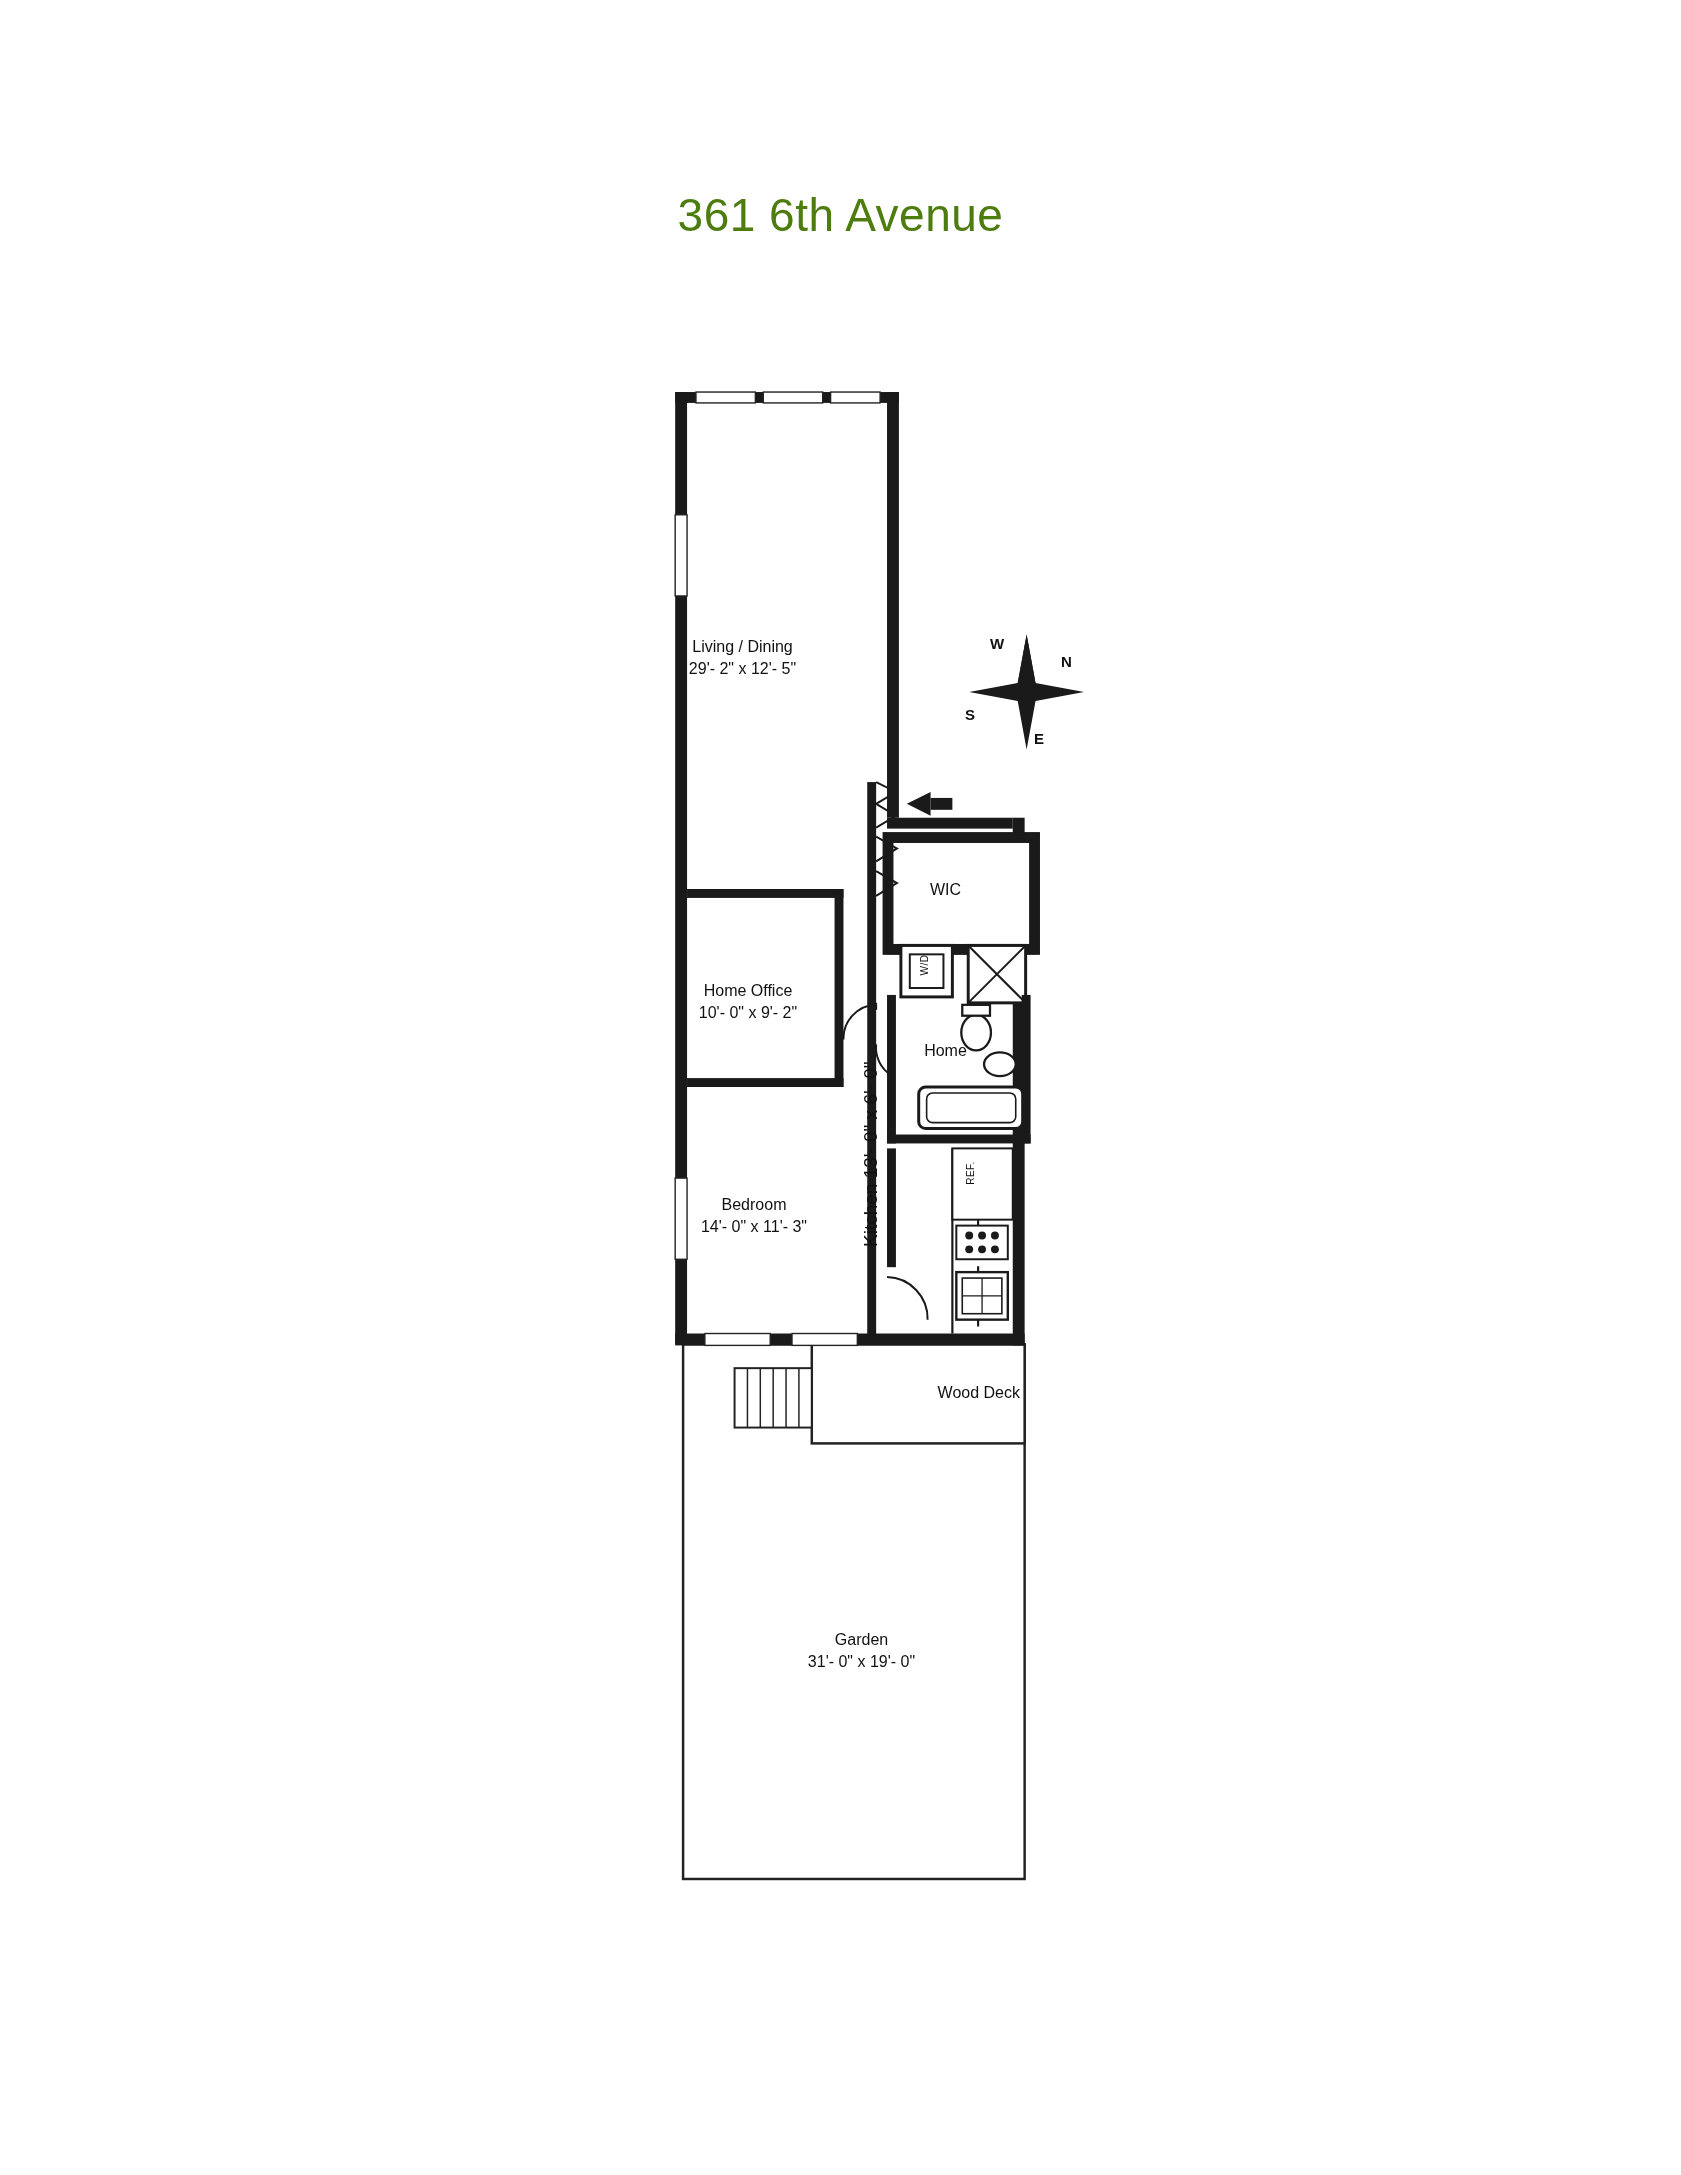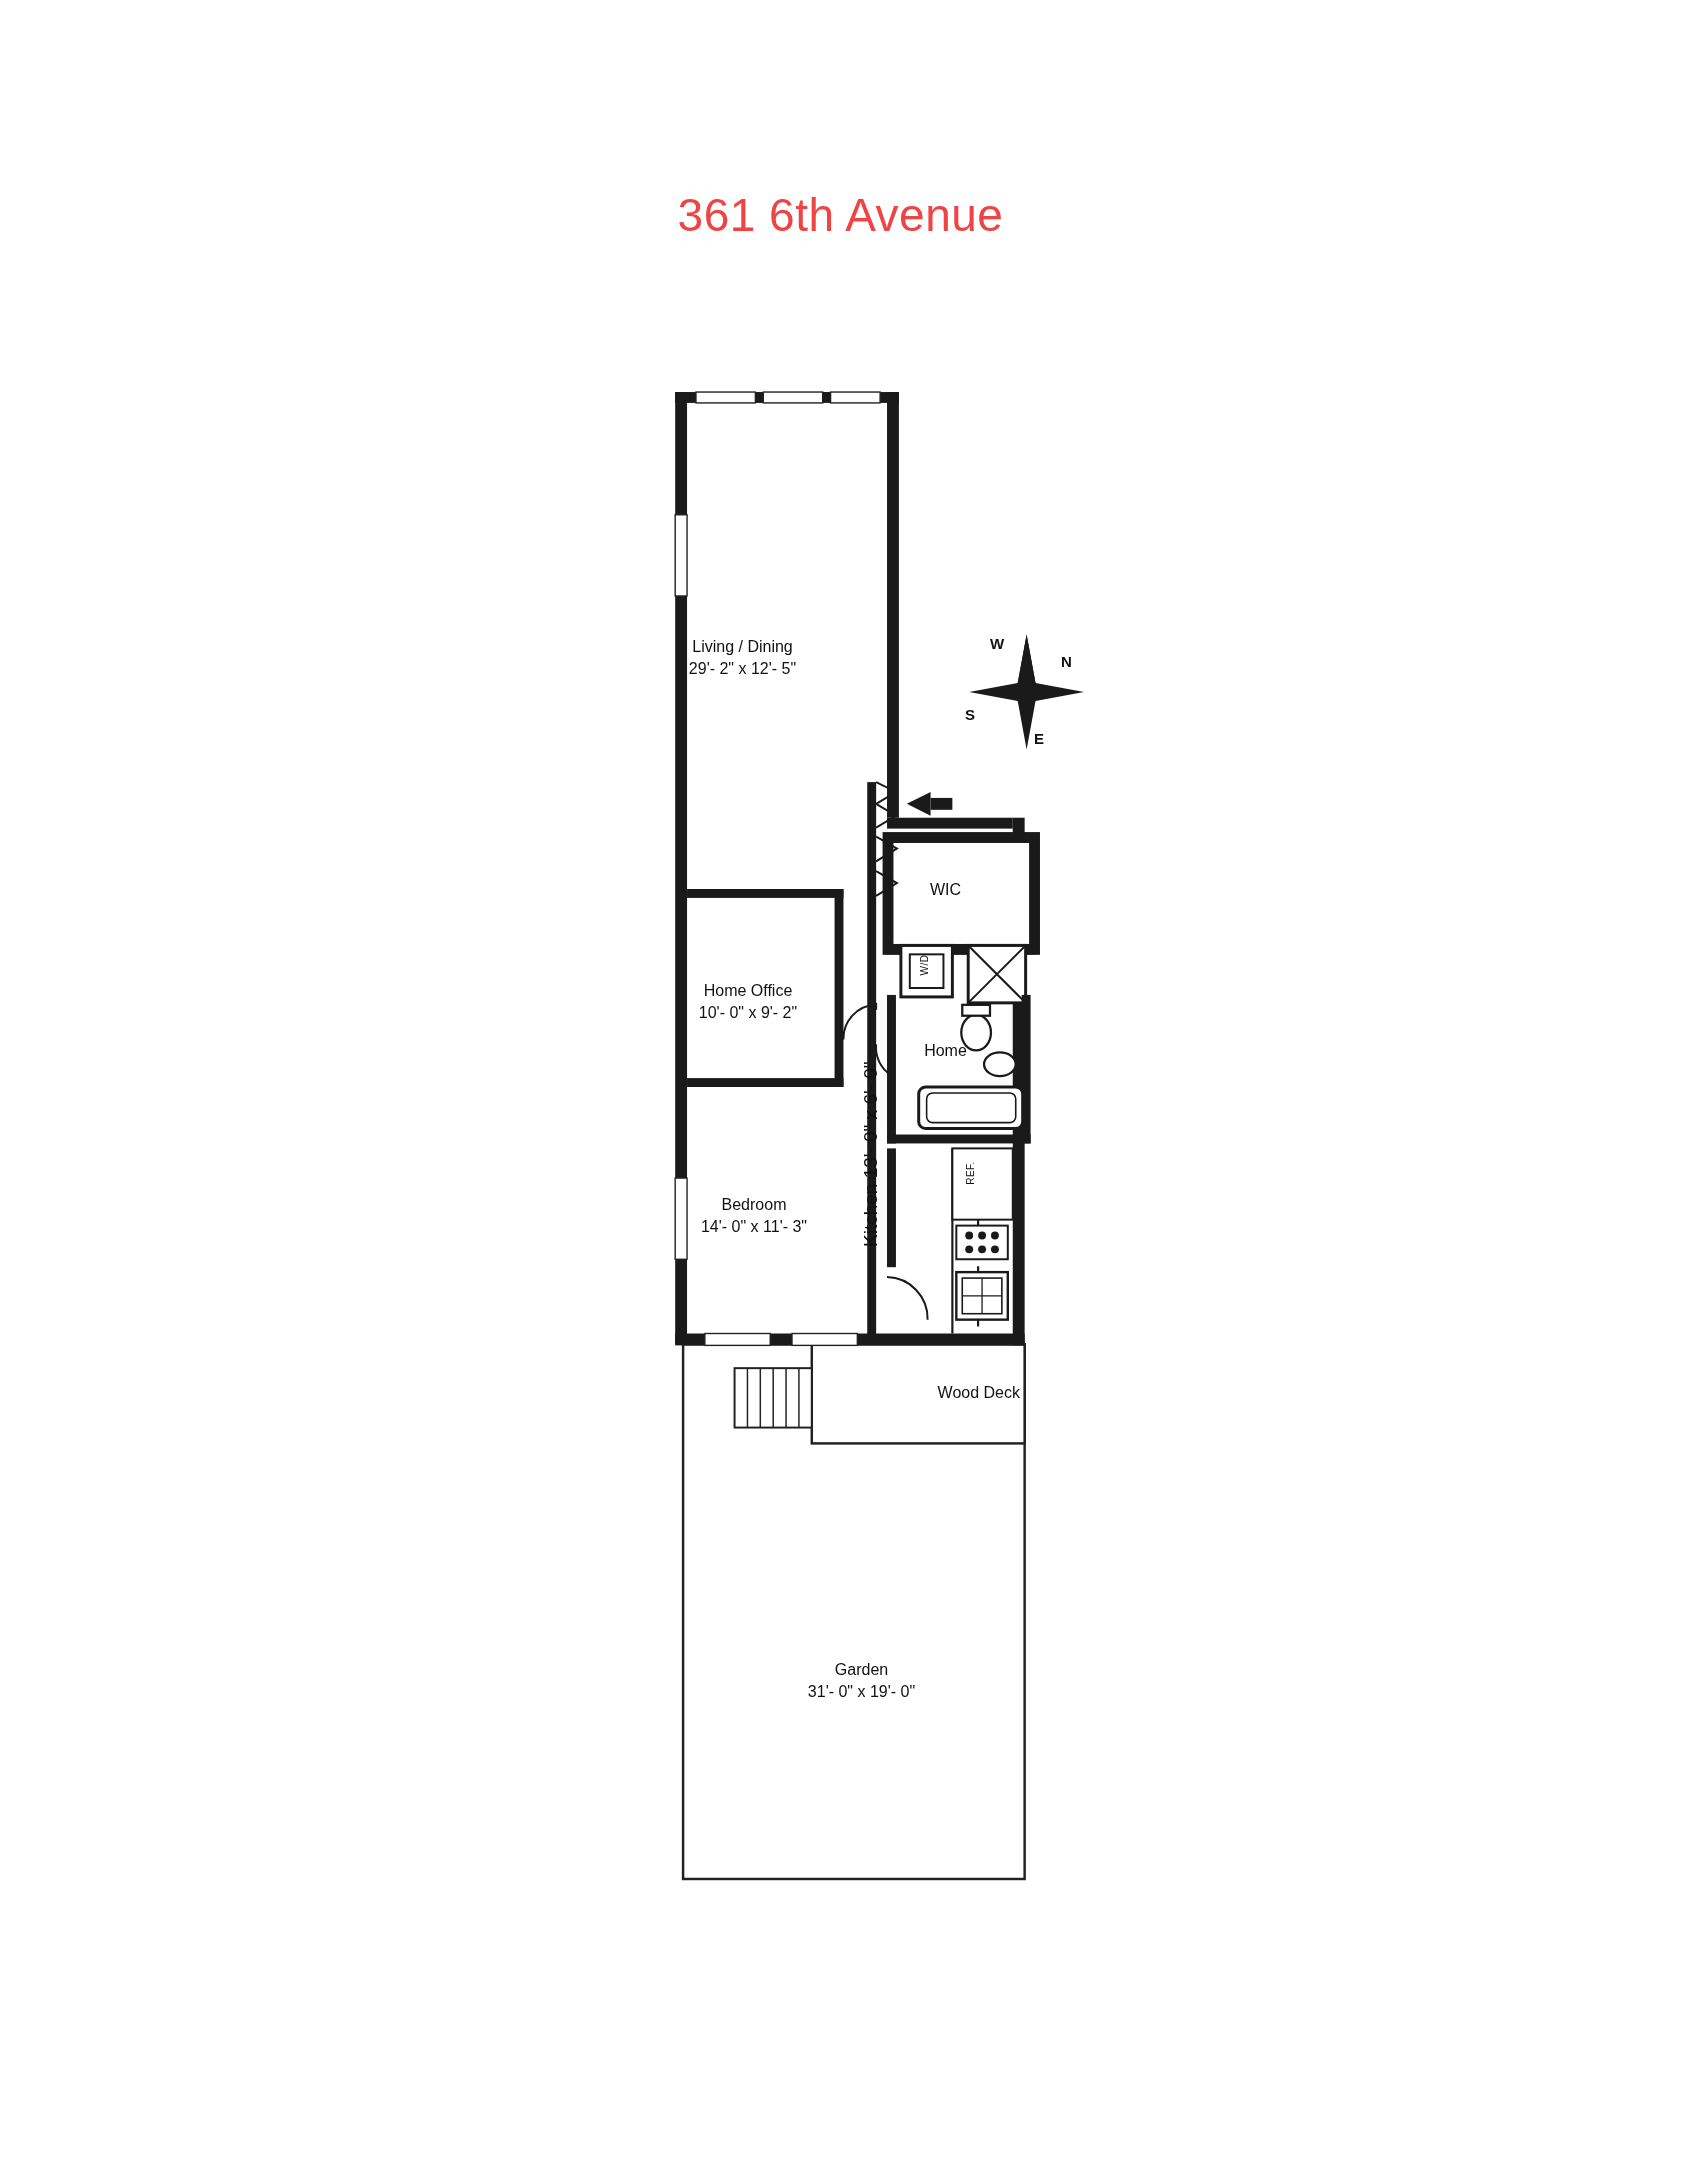--- a/index.html
+++ b/index.html
@@ -24,21 +24,21 @@
   
   .title {
     position: absolute;
     top: 188px;
     left: 0;
     width: 1681px;
     text-align: center;
     font-size: 46px;
     font-weight: 400;
     letter-spacing: 0.5px;
-    color: #ef4444;
+    color: #4d7c0f;
   }
   .subtitle {
     position: absolute;
     top: 282px;
     left: 0;
     width: 1681px;
     text-align: center;
     font-size: 31px;
     font-weight: 400;
     color: #111;
@@ -65,21 +65,21 @@
   }
   .lbl .nm { display: block; }
   .lbl .dim { display: block; }
 
   .lbl-living   { left: 614px; top: 636px; width: 257px; }
   .lbl-office   { left: 634px; top: 980px; width: 228px; }
   .lbl-bedroom  { left: 645px; top: 1194px; width: 218px; }
   .lbl-wic      { left: 891px; top: 879px; width: 109px; }
   .lbl-bath     { left: 891px; top: 1040px; width: 109px; }
   .lbl-deck     { left: 822px; top: 1382px; width: 198px; text-align: right; }
-  .lbl-garden   { left: 733px; top: 1629px; width: 257px; margin-top: 30px; }
+  .lbl-garden   { left: 733px; top: 1629px; width: 257px; }
 
   .lbl-kitchen {
     position: absolute;
     left: 871px;
     top: 1168px;
     width: 158px;
     transform: translate(-50%, -50%) rotate(-90deg);
     text-align: center;
     font-size: 19px;
     line-height: 1.35;

